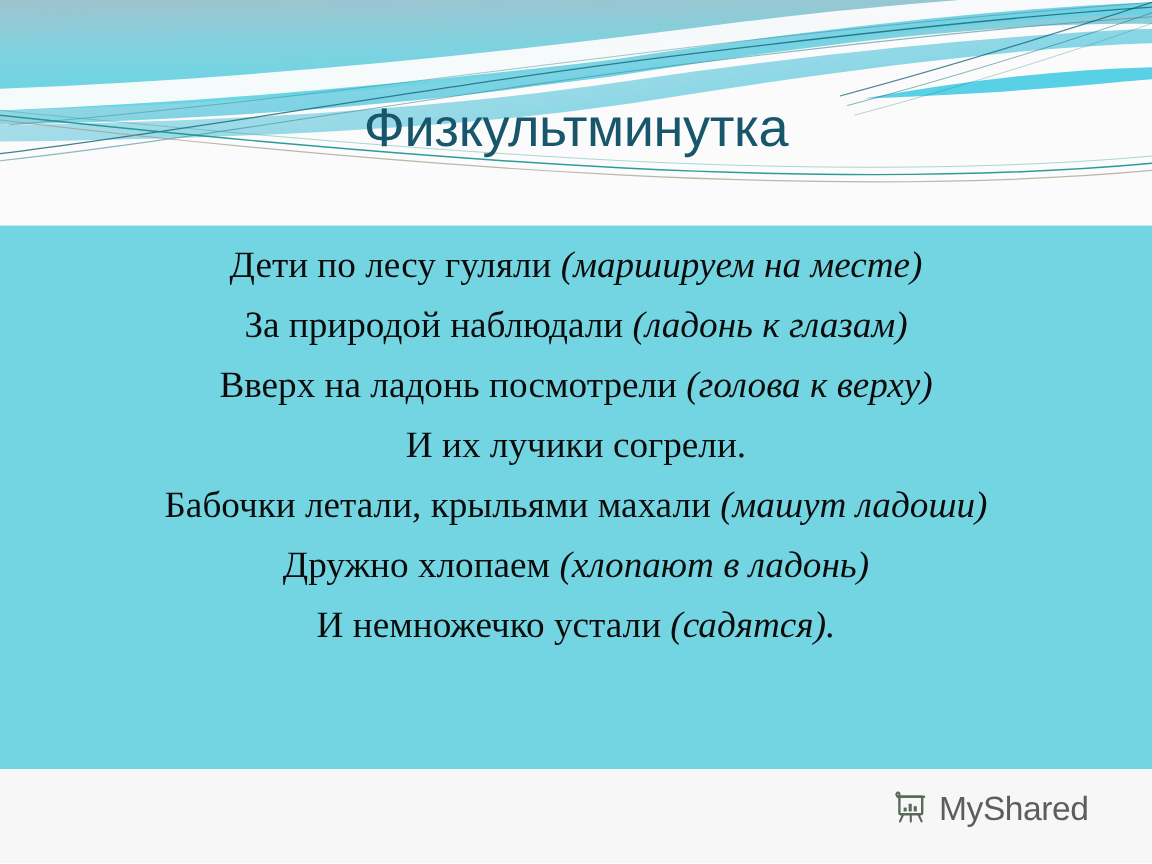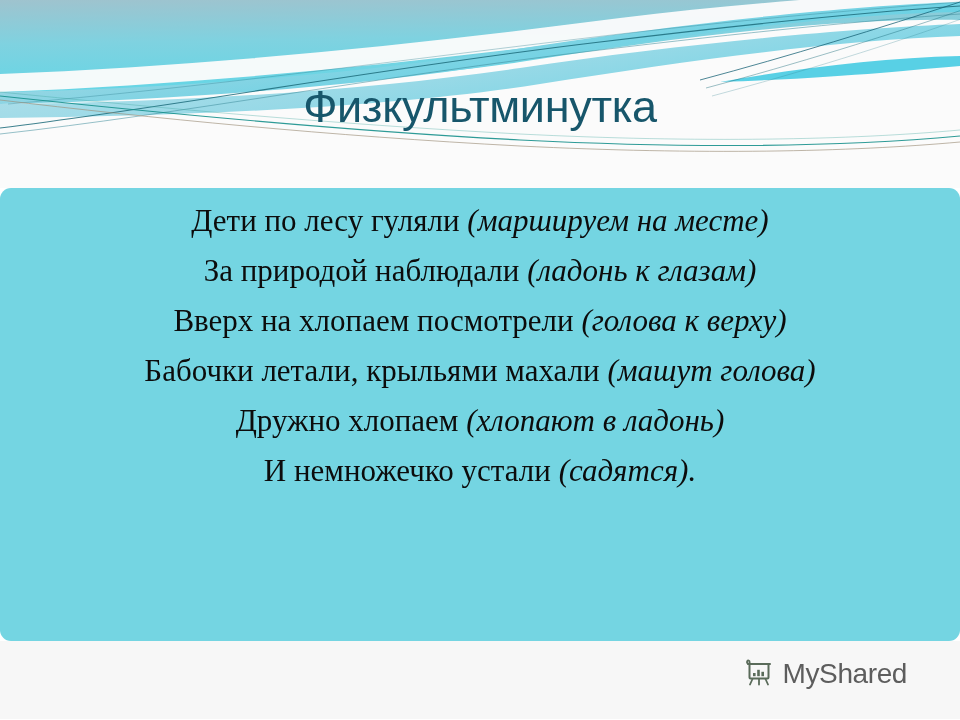--- a/index.html
+++ b/index.html
@@ -58,21 +58,20 @@
   
   #body-panel {
     position: absolute;
     left: 0;
     top: 188px;
     width: 960px;
     height: 453px;
     box-sizing: border-box;
     padding-top: 8px;
     text-align: center;
-    border-radius: 11px;
   }
   .verse-line {
     font-family: "Liberation Serif", "DejaVu Serif", serif;
     font-size: 31px;
     line-height: 50px;
     color: #0c0c0c;
     white-space: nowrap;
     letter-spacing: 0px;
   }
   .verse-line .cue {
@@ -175,24 +174,27 @@
 
   <div id="body-panel" style="background:#74D5E2;">
 
     <div class="verse-line">
       <span>Дети по лесу гуляли </span><span class="cue">(маршируем на месте)</span>
     </div>
     <div class="verse-line">
       <span>За природой наблюдали </span><span class="cue">(ладонь к глазам)</span>
     </div>
     <div class="verse-line">
-      <span>Вверх на хлопаем посмотрели </span><span class="cue">(голова к верху)</span>
-    </div>
-    <div class="verse-line">
-      <span>Бабочки летали, крыльями махали </span><span class="cue">(машут голова)</span>
+      <span>Вверх на ладонь посмотрели </span><span class="cue">(голова к верху)</span>
+    </div>
+    <div class="verse-line">
+      <span>И их лучики согрели.</span><span class="cue"></span>
+    </div>
+    <div class="verse-line">
+      <span>Бабочки летали, крыльями махали </span><span class="cue">(машут ладоши)</span>
     </div>
     <div class="verse-line">
       <span>Дружно хлопаем </span><span class="cue">(хлопают в ладонь)</span>
     </div>
     <div class="verse-line">
       <span>И немножечко устали </span><span class="cue">(садятся).</span>
     </div>
   </div>
 
   <div id="footer">

